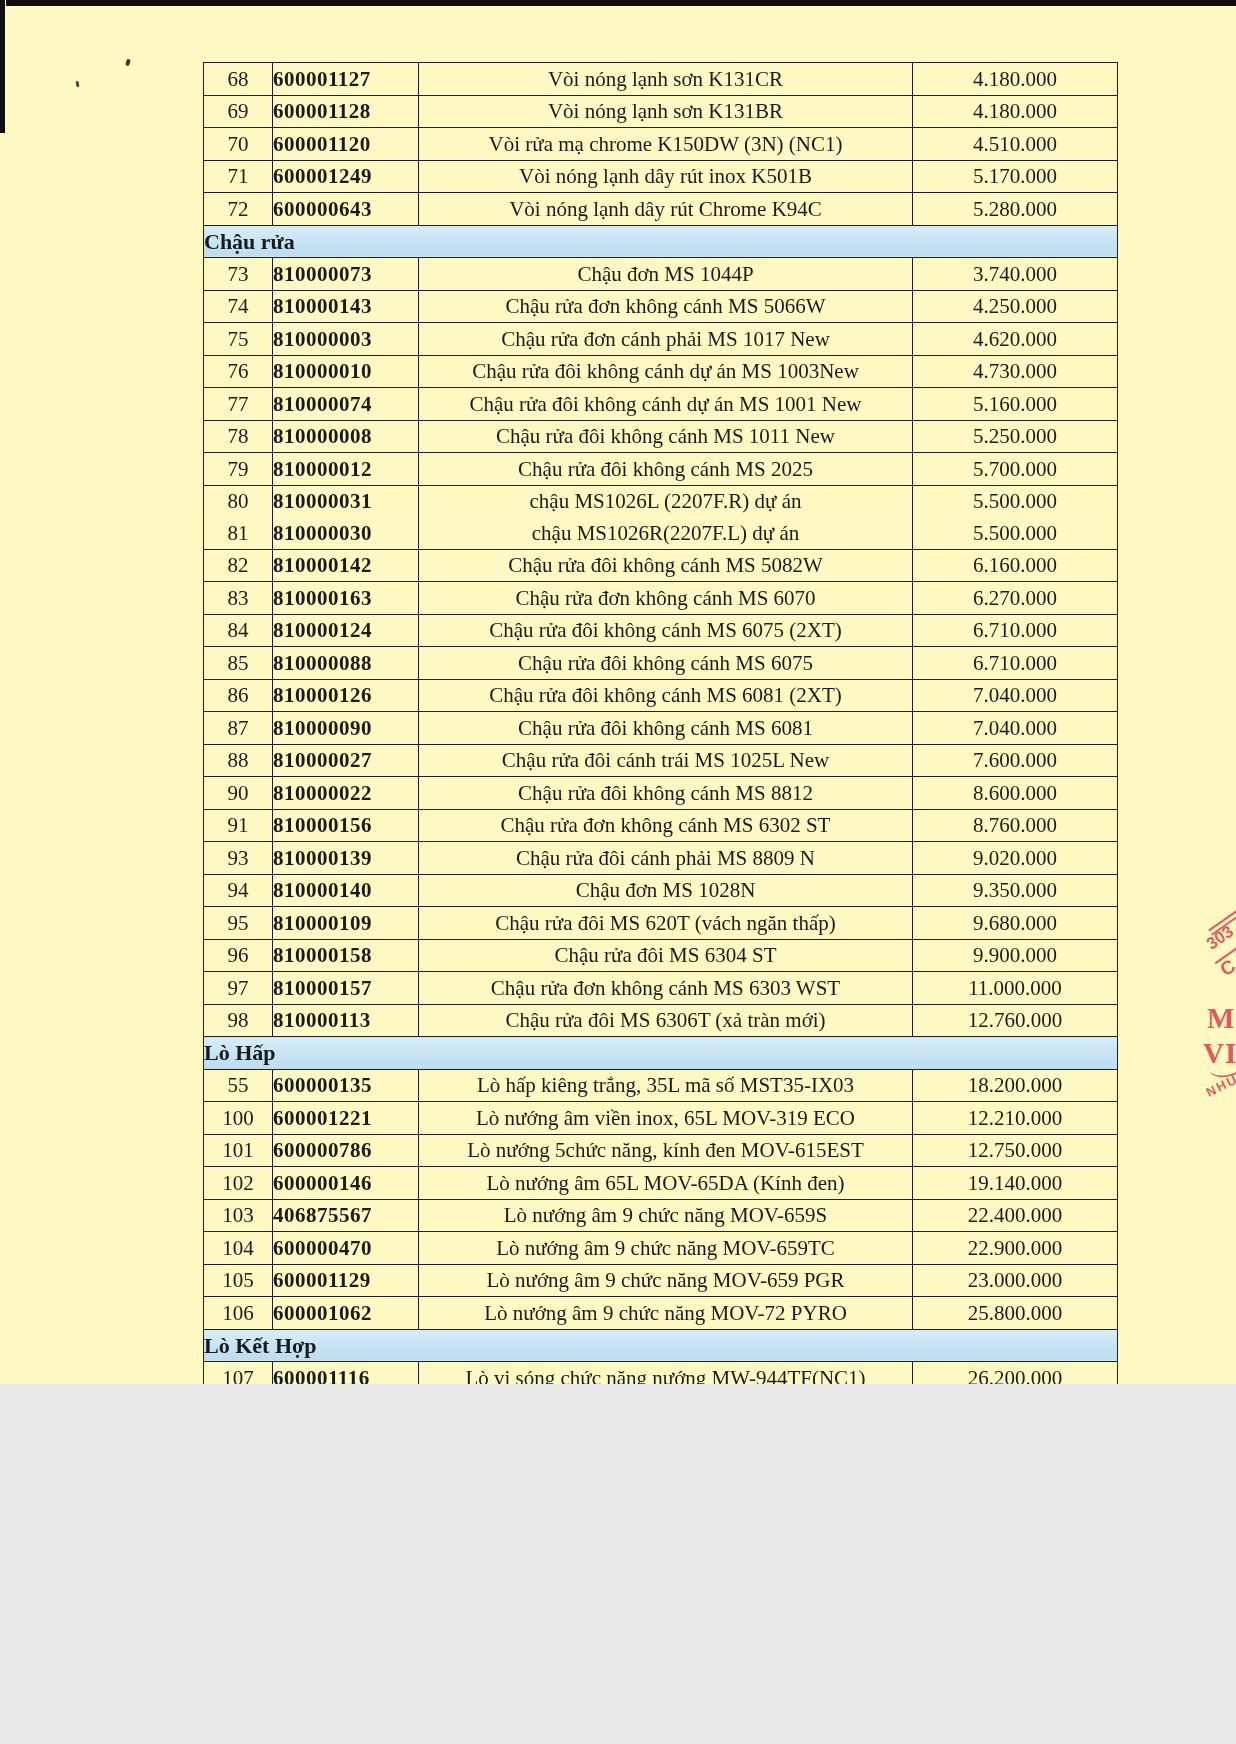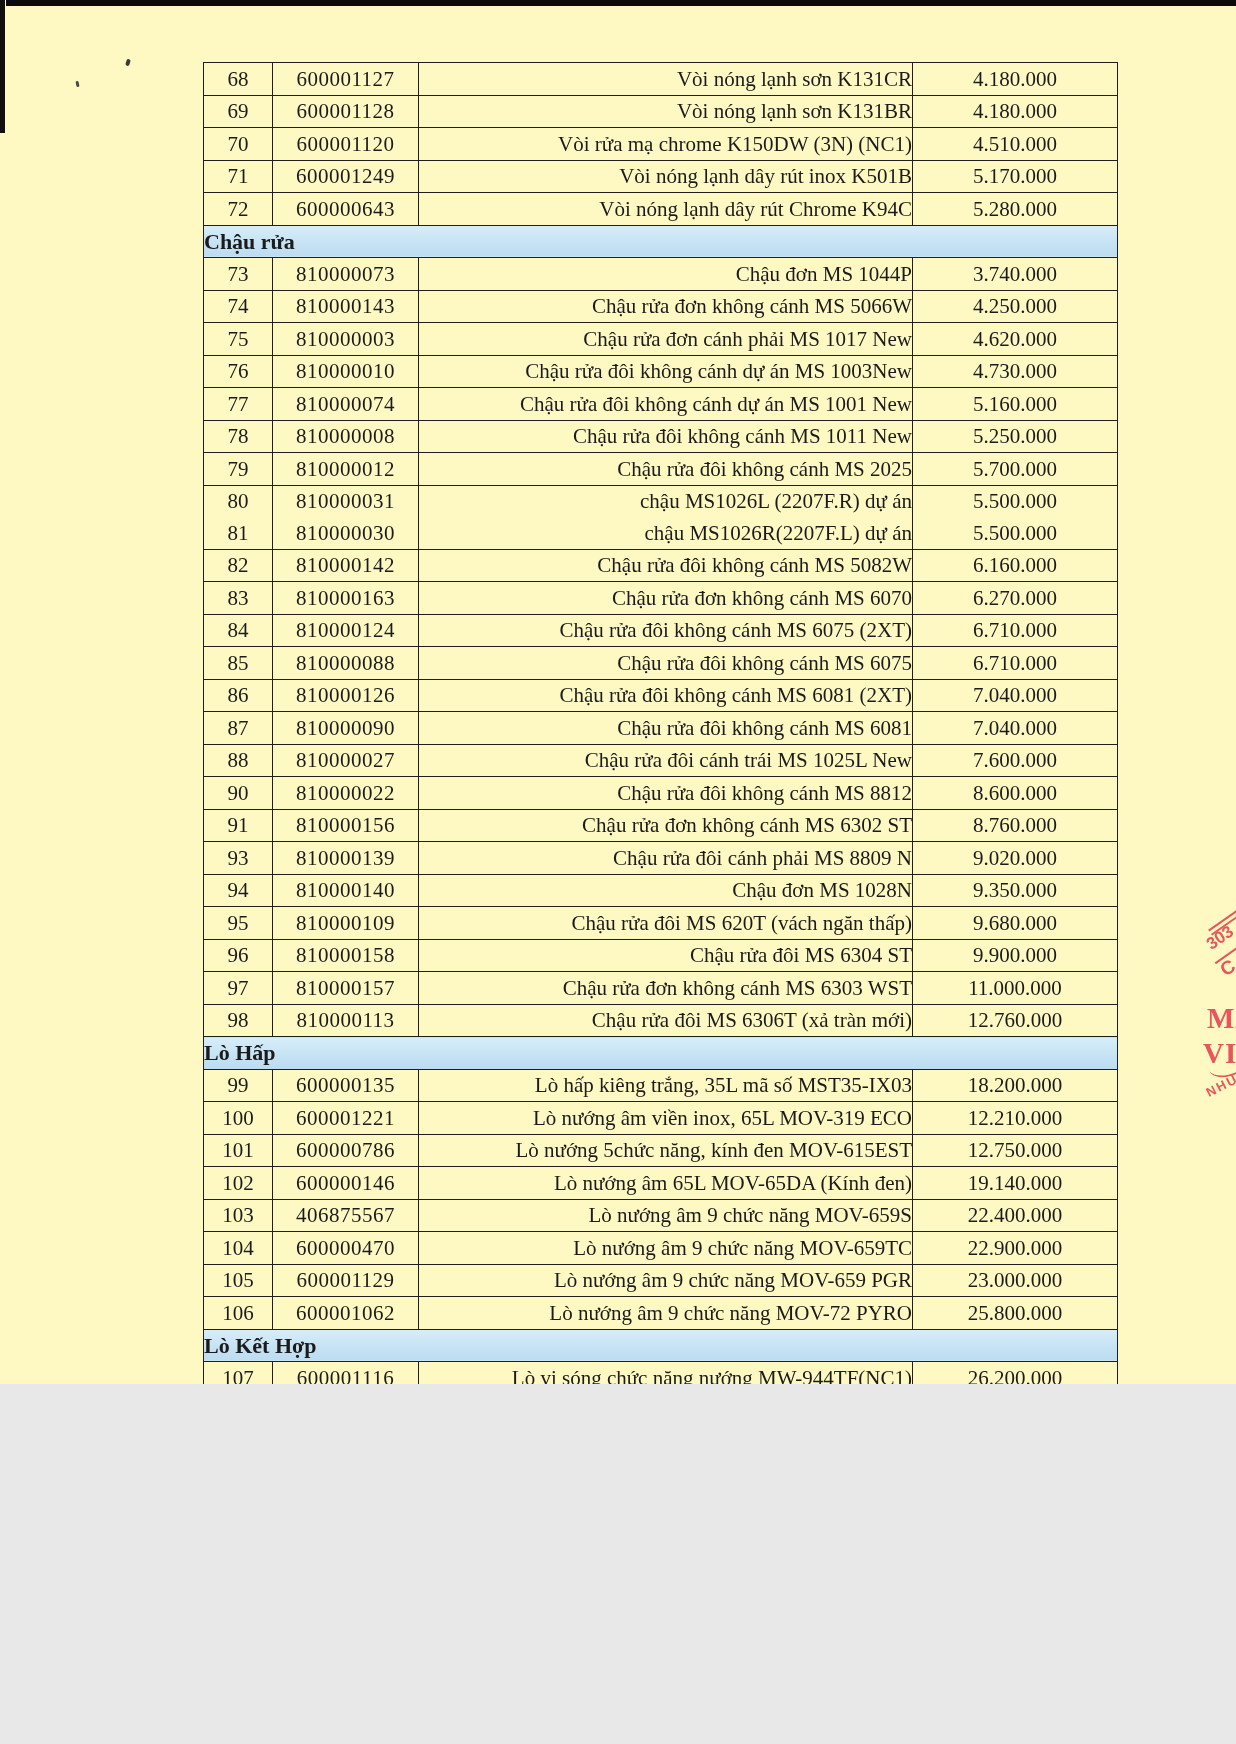--- a/index.html
+++ b/index.html
@@ -29,22 +29,22 @@
     line-height:1.05;
     padding:0;
     white-space:nowrap;
     overflow:hidden;
   }
   col.c-no{width:69px;}
   col.c-code{width:146px;}
   col.c-name{width:494px;}
   col.c-price{width:205px;}
   td.no{text-align:center;}
-  td.code{text-align:center;letter-spacing:.5px;}
-  td.name{text-align:right;padding-left:12px;}
+  td.code{letter-spacing:.5px;font-weight:bold;}
+  td.name{text-align:center;padding-left:12px;}
   td.price{text-align:center;}
   tr.merge-below td{border-bottom-style:hidden;}
   tr.section-row td{
     text-align:left;
     font-weight:bold;
     font-size:22px;
     background:linear-gradient(180deg,#d8edf9 0%,#c6e3f4 55%,#bddcf0 100%);
   }
   
   .stamp{position:absolute;left:0;top:0;color:#e5404e;opacity:.88;}
@@ -260,21 +260,21 @@
           <tr>
             <td class="no">98</td>
             <td class="code">810000113</td>
             <td class="name">Chậu rửa đôi MS 6306T (xả tràn mới)</td>
             <td class="price">12.760.000</td>
           </tr>
           <tr class="section-row">
             <td colspan="4">Lò Hấp</td>
           </tr>
           <tr>
-            <td class="no">99</td>
+            <td class="no">55</td>
             <td class="code">600000135</td>
             <td class="name">Lò hấp kiêng trắng, 35L mã số MST35-IX03</td>
             <td class="price">18.200.000</td>
           </tr>
           <tr>
             <td class="no">100</td>
             <td class="code">600001221</td>
             <td class="name">Lò nướng âm viền inox, 65L MOV-319 ECO</td>
             <td class="price">12.210.000</td>
           </tr>

